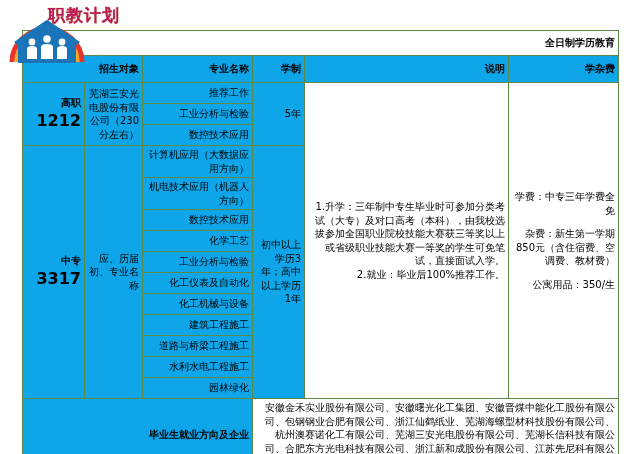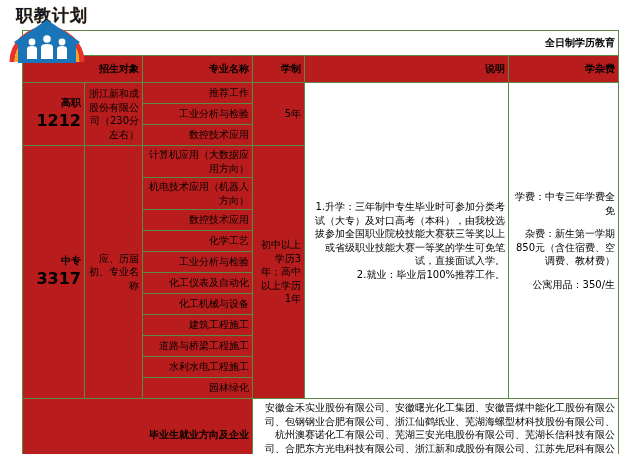--- a/index.html
+++ b/index.html
@@ -24,25 +24,25 @@
   #logo-block {
     position: absolute;
     left: 8px;
     top: 4px;
     width: 94px;
     height: 62px;
     z-index: 5;
   }
   #logo-title {
     position: absolute;
-    left: 8px;
+    left: 40px;
     top: 0px;
     font-size: 17px;
     font-weight: bold;
-    color: #0f172a;
+    color: #be185d;
     letter-spacing: 1px;
     text-shadow: 0 0 1px #b07a18;
     white-space: nowrap;
   }
   #logo-mark {
     position: absolute;
     left: 0px;
     top: 12px;
     width: 78px;
     height: 52px;
@@ -70,21 +70,21 @@
     font-weight: bold;
     font-size: 12px;
     height: 20px;
   }
   .colhdr {
     font-weight: bold;
     font-size: 11px;
     height: 22px;
   }
   .green-cell {
-    background: #b91c1c;
+    background: #0ea5e9;
   }
   .white-cell {
     background: #ffffff;
   }
   .major {
     height: 16px;
     font-size: 10.5px;
   }
   .leftcat {
     font-weight: bold;
@@ -178,21 +178,21 @@
       <td class="colhdr green-cell">学制</td>
       <td class="colhdr green-cell">说明</td>
       <td class="colhdr green-cell">学杂费</td>
     </tr>
 
     <tr>
       <td class="green-cell leftcat" rowspan="3">
         <div>高职</div>
         <div class="num">1212</div>
       </td>
-      <td class="green-cell vertical-text" rowspan="3">浙江新和成股份有限公司（230分左右）</td>
+      <td class="green-cell vertical-text" rowspan="3">芜湖三安光电股份有限公司（230分左右）</td>
       <td class="green-cell major">推荐工作</td>
       <td class="green-cell" rowspan="3">5年</td>
       <td class="white-cell desc-cell" rowspan="14">
         <div>1.升学：三年制中专生毕业时可参加分类考试（大专）及对口高考（本科），由我校选拔参加全国职业院校技能大赛获三等奖以上或省级职业技能大赛一等奖的学生可免笔试，直接面试入学。</div>
         <div>2.就业：毕业后100%推荐工作。</div>
       </td>
       <td class="white-cell fee-cell" rowspan="14">
         <p>学费：中专三年学费全免</p>
         <p>杂费：新生第一学期850元（含住宿费、空调费、教材费）</p>
         <p>公寓用品：350/生</p>

